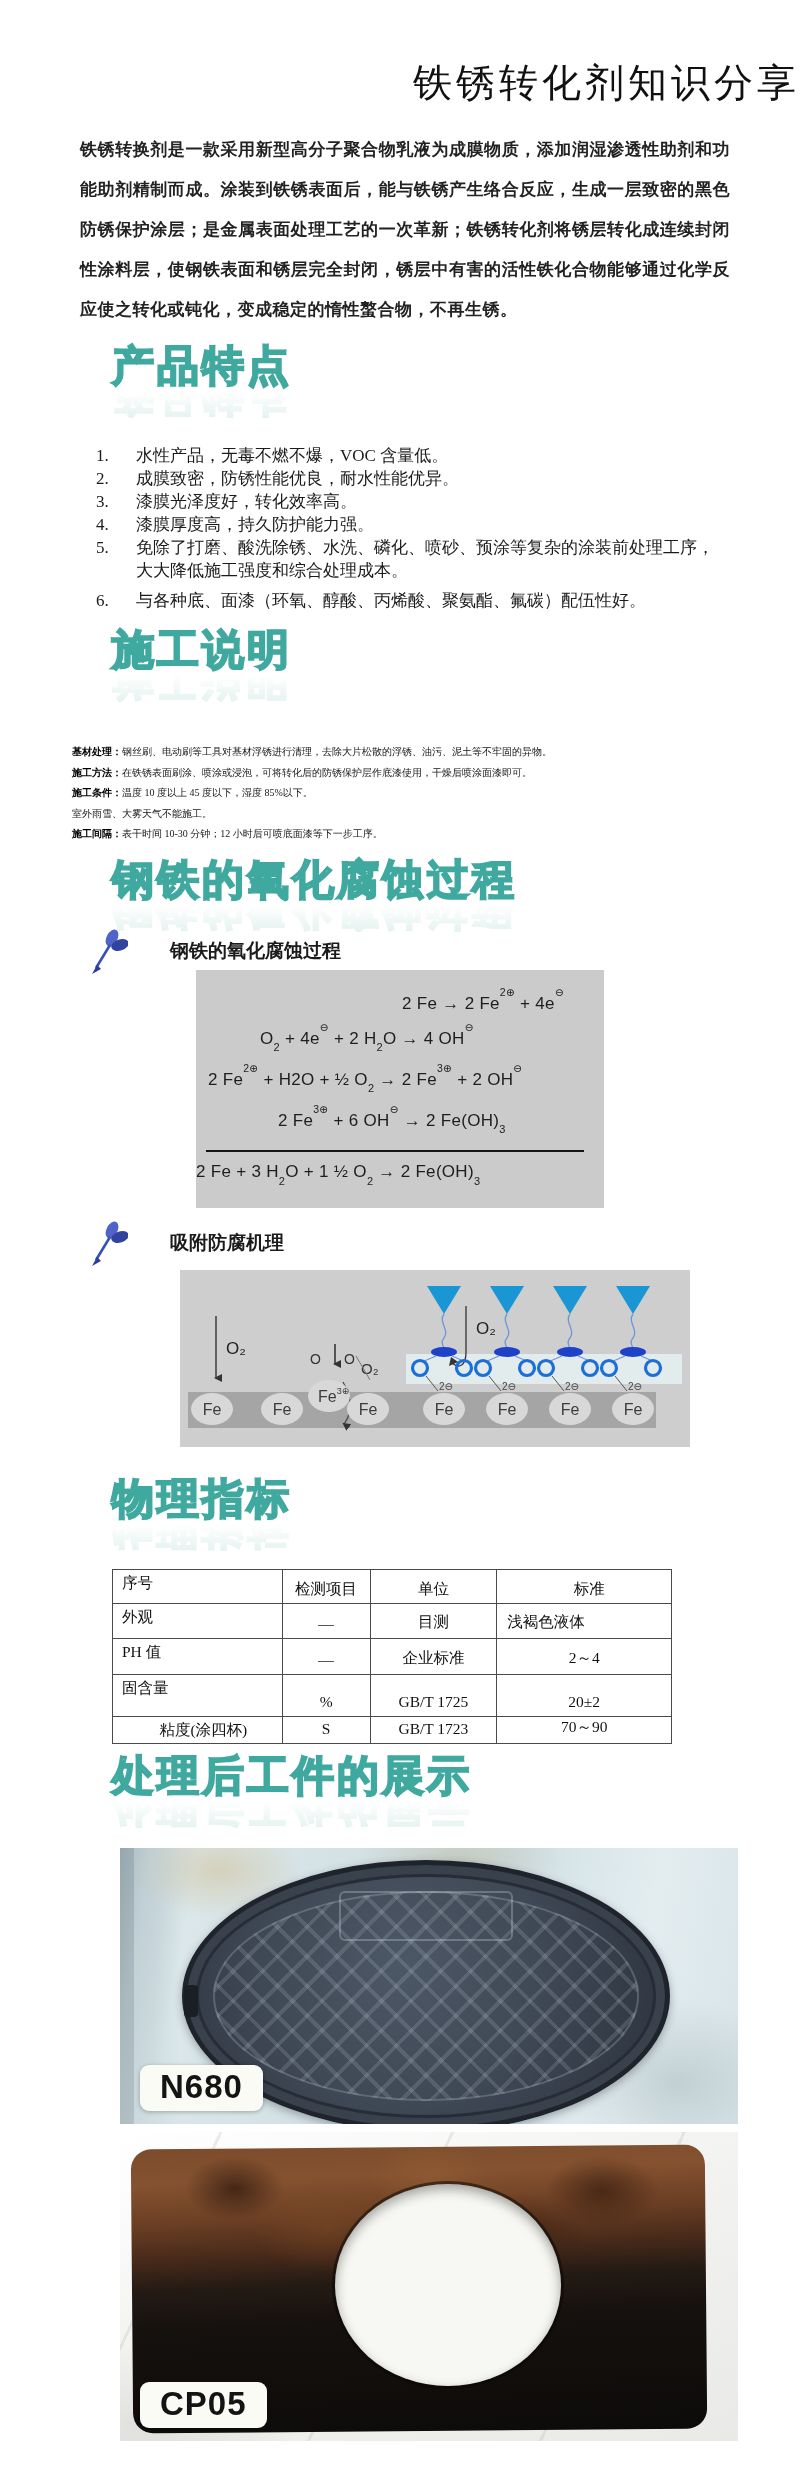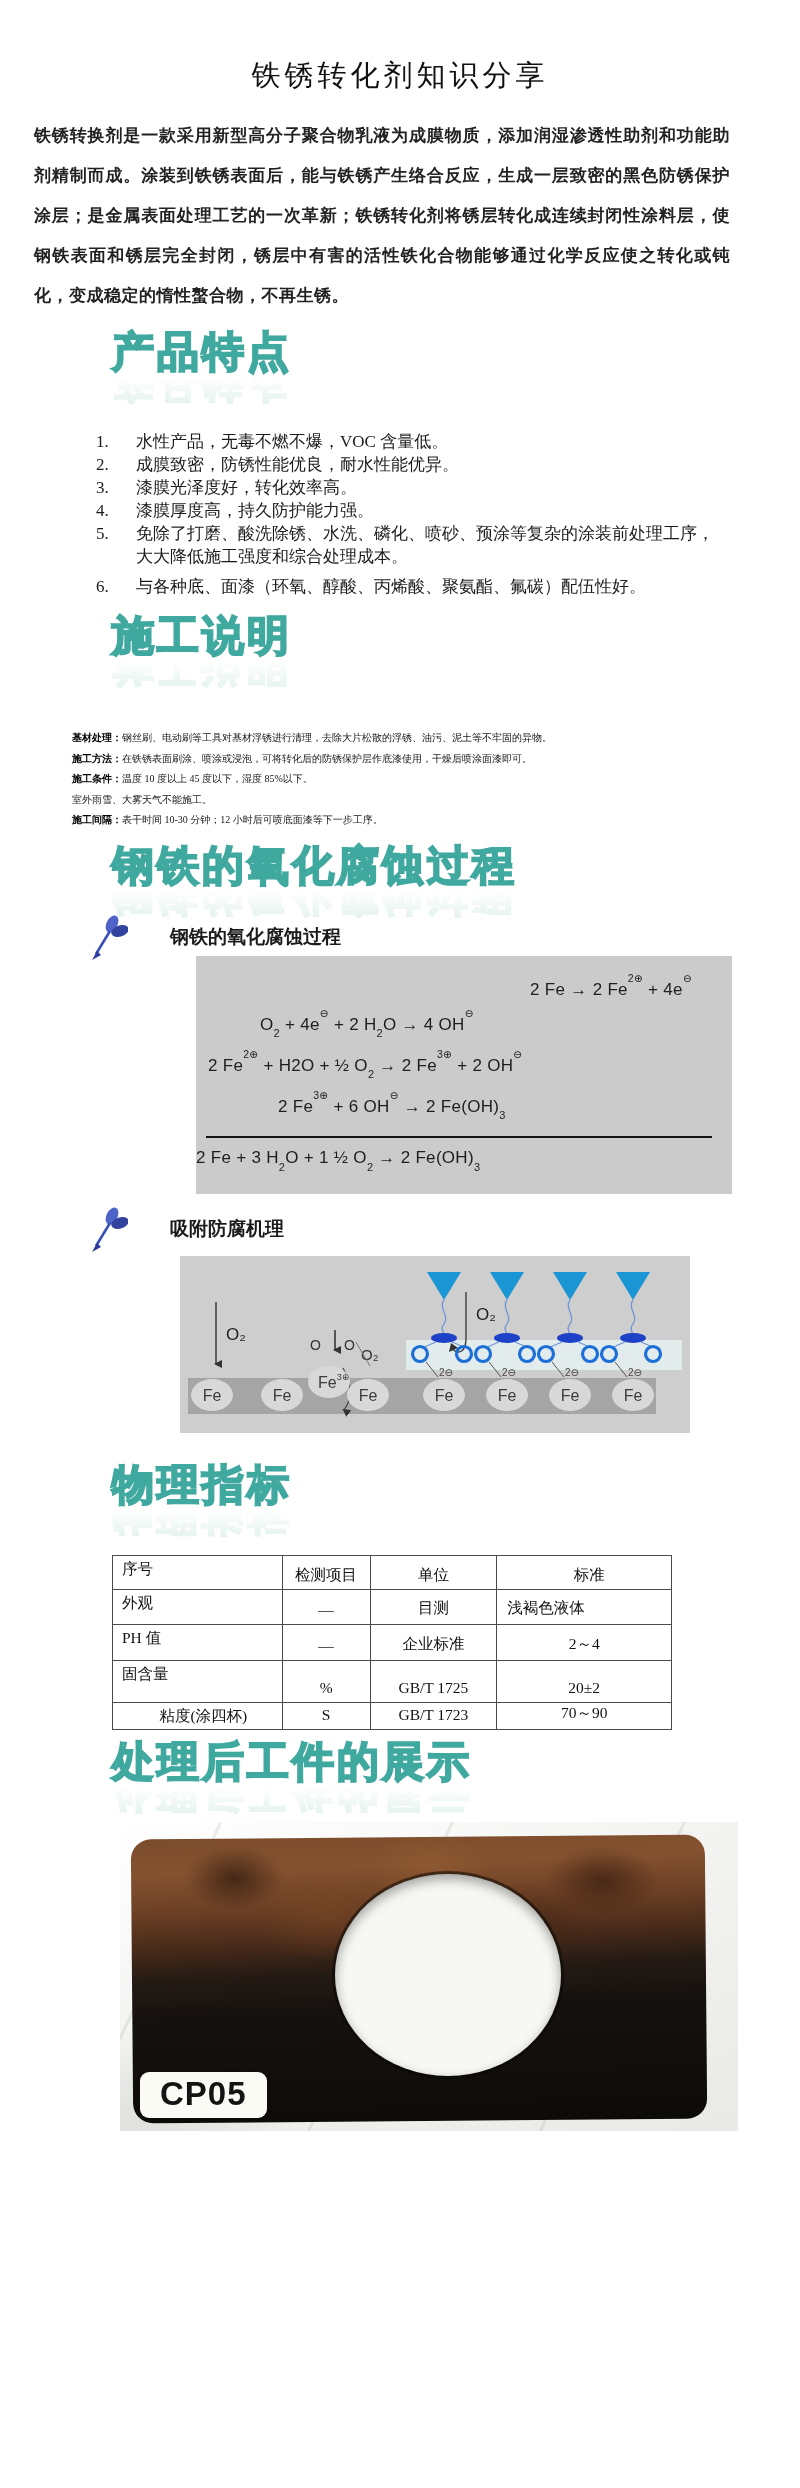--- a/index.html
+++ b/index.html
@@ -1,22 +1,22 @@
 <!DOCTYPE html>
 <html><head>
 <meta charset="utf-8">
 <style>
   html,body{margin:0;padding:0;background:#ffffff;}
   #page{width:800px;height:2488px;background:#fff;position:relative;overflow:hidden;
         font-family:"Liberation Sans","DejaVu Sans",sans-serif;color:#1c1c1c;}
 
   
-  .doc-title{margin:56px 0 0;text-align:center;font-family:"Liberation Serif","DejaVu Serif",serif;
-             font-weight:400;font-size:29px;letter-spacing:4px;color:#111;}
-  .intro{margin:20px 70px 0 34px;font-size:17px;line-height:40px;font-weight:600;
+  .doc-title{margin:56px 0 0;text-align:right;font-family:"Liberation Serif","DejaVu Serif",serif;
+             font-weight:400;font-size:39px;letter-spacing:4px;color:#111;}
+  .intro{margin:20px 70px 0 80px;font-size:17px;line-height:40px;font-weight:600;
          letter-spacing:0.5px;text-align:justify;color:#222;}
 
   
   .fancy{margin-left:112px;line-height:1;}
   .fancy .fancy-main{display:block;font-size:42px;font-weight:bold;letter-spacing:3px;
         color:rgba(250,253,252,0.55);-webkit-text-stroke:2px #3fa89f;line-height:44px;}
   .fancy .fancy-refl{display:block;font-size:42px;font-weight:bold;letter-spacing:3px;
         color:rgba(250,253,252,0.55);-webkit-text-stroke:2px #8cc9bc;line-height:44px;
         transform:scaleY(-1);margin-top:-14px;opacity:.35;
         -webkit-mask-image:linear-gradient(to bottom,rgba(0,0,0,.65),transparent 60%);
@@ -41,21 +41,21 @@
   .cons-line b{font-family:"Liberation Sans","DejaVu Sans",sans-serif;font-weight:bold;color:#000;}
 
   
   .subhead{position:relative;height:38px;margin-left:88px;}
   .subhead .dart{position:absolute;left:0;top:-4px;}
   .subhead .subhead-text{position:absolute;left:82px;top:6px;font-size:19px;font-weight:600;color:#1b1b1b;}
   .subhead-oxidation{margin-top:0;}
   .subhead-adsorption{margin-top:16px;}
 
   
-  .eq-box{margin-left:196px;width:536px;background:#cbcbcb;padding:13px 0 15px;
+  .eq-box{margin-left:196px;width:408px;background:#cbcbcb;padding:13px 0 15px;
           font-size:17px;color:#1e1e1e;letter-spacing:.3px;}
   .eq{line-height:30px;white-space:nowrap;}
   .eq sup{font-size:10.5px;position:relative;top:-6px;}
   .eq sub{font-size:11px;position:relative;top:3px;}
   .eq-0{text-align:right;padding-right:40px;}
   .eq-1{padding-left:64px;}
   .eq-2{padding-left:12px;}
   .eq-3{padding-left:82px;}
   .eq-rule{border-top:2.5px solid #141414;margin:9px 20px 5px 10px;}
   .eq-4{padding-left:0;}
@@ -340,20 +340,27 @@
           <td class="c3">70～90</td>
         </tr>
       </tbody>
   </table>
 
   <div class="fancy fancy-showcase">
     <span class="fancy-main">处理后工件的展示</span>
     <span class="fancy-refl">处理后工件的展示</span>
   </div>
 
+  <div class="photo photo1">
+    <div class="cover">
+      <div class="cover-emblem"></div>
+      <div class="cover-notch"></div>
+    </div>
+    <div class="label-chip">N680</div>
+  </div>
 
   <div class="photo photo2">
     <div class="plate"></div>
     <div class="hole"></div>
     <div class="label-chip">CP05</div>
   </div>
 
 </div>
 
 </body></html>

